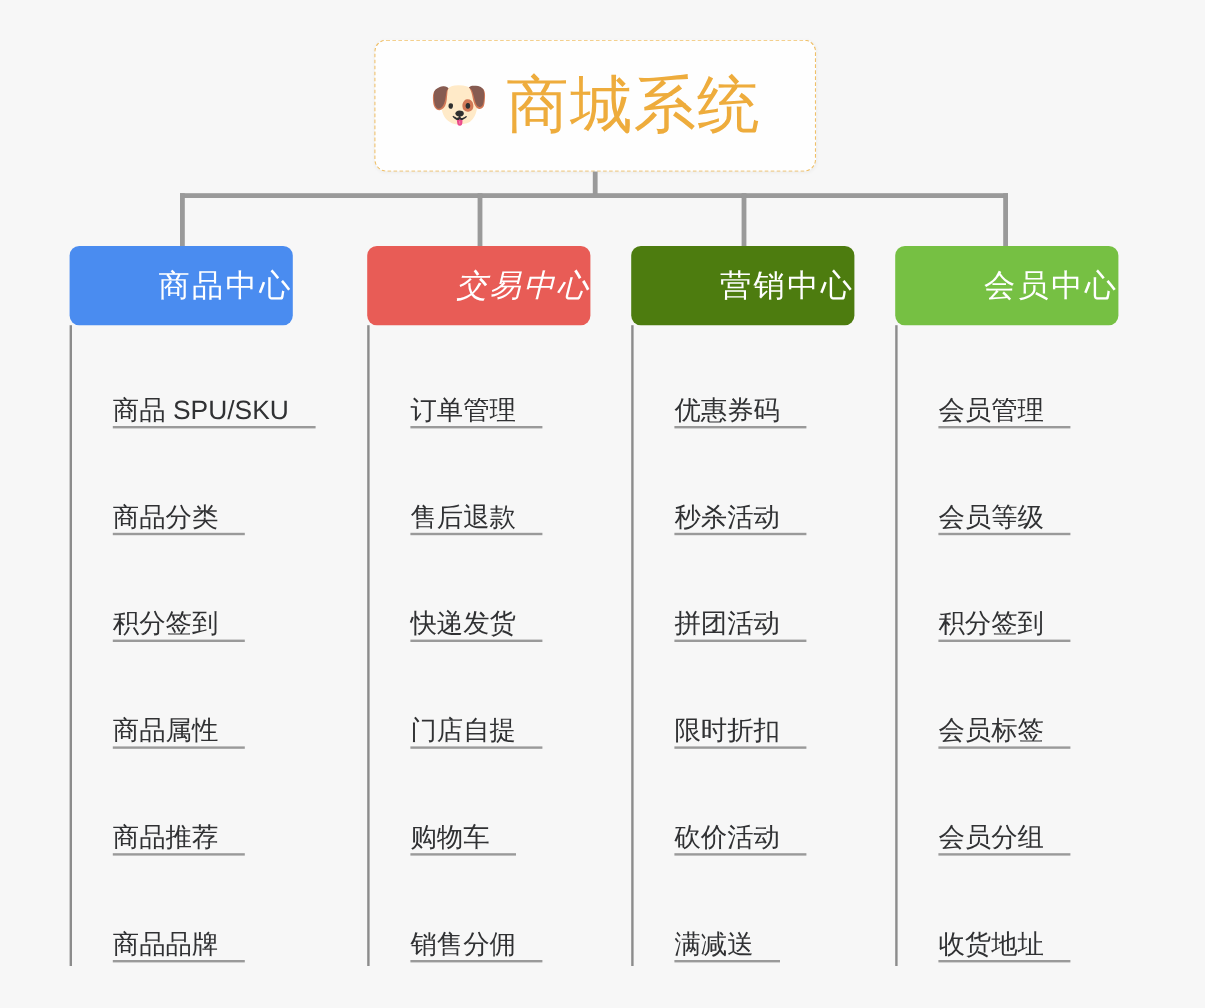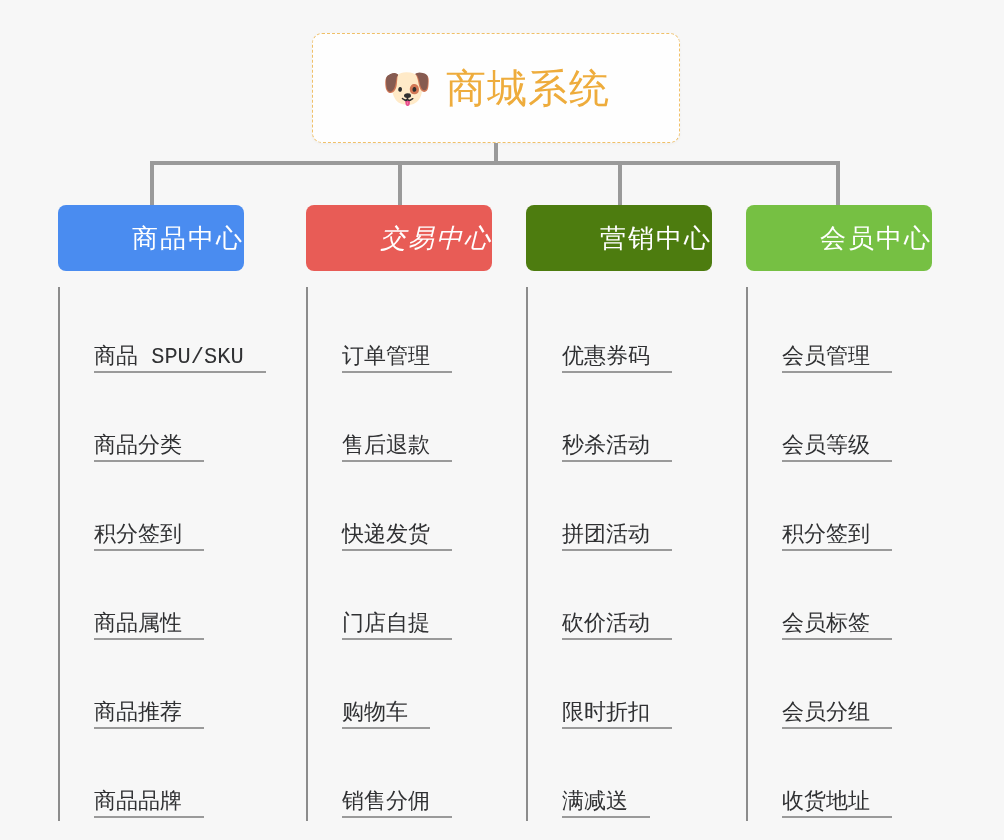--- a/index.html
+++ b/index.html
@@ -38,21 +38,21 @@
     justify-content: center;
     gap: 14px;
     box-shadow: 0 1px 3px rgba(0,0,0,0.04);
   }
   .root-emoji {
     font-size: 40px;
     line-height: 1;
     display: block;
   }
   .root-label {
-    font-size: 40px;
+    font-size: 52px;
     color: #eeac3c;
     letter-spacing: 1px;
     line-height: 1;
     white-space: nowrap;
   }
 
   
   .conn {
     position: absolute;
     background: #9a9a9a;
@@ -88,23 +88,22 @@
     justify-content: flex-end;
     color: #ffffff;
     font-size: 26px;
     letter-spacing: 2px;
     box-sizing: border-box;
   }
 
   
   .leaf-list {
     position: relative;
-    margin-top: 16px;
+    margin-top: 0;
     padding-left: 0;
-    font-family: Liberation Mono, monospace;
   }
   .leaf-spine {
     position: absolute;
     left: 0;
     top: 0;
     bottom: 0;
     width: 2px;
     background: #8c8c8c;
   }
   .leaf {
@@ -211,24 +210,24 @@
           <div class="leaf">
             <span class="leaf-underline-wrap"><span class="leaf-label">优惠券码</span></span>
           </div>
           <div class="leaf">
             <span class="leaf-underline-wrap"><span class="leaf-label">秒杀活动</span></span>
           </div>
           <div class="leaf">
             <span class="leaf-underline-wrap"><span class="leaf-label">拼团活动</span></span>
           </div>
           <div class="leaf">
+            <span class="leaf-underline-wrap"><span class="leaf-label">限时折扣</span></span>
+          </div>
+          <div class="leaf">
             <span class="leaf-underline-wrap"><span class="leaf-label">砍价活动</span></span>
-          </div>
-          <div class="leaf">
-            <span class="leaf-underline-wrap"><span class="leaf-label">限时折扣</span></span>
           </div>
           <div class="leaf">
             <span class="leaf-underline-wrap"><span class="leaf-label">满减送</span></span>
           </div>
         </div>
       </div>
       <div class="branch" style="left: 746px; width: 186px;">
         <div class="branch-head" style="background: rgb(118, 192, 67); width: 186px;">
           <span>会员中心</span>
         </div>

